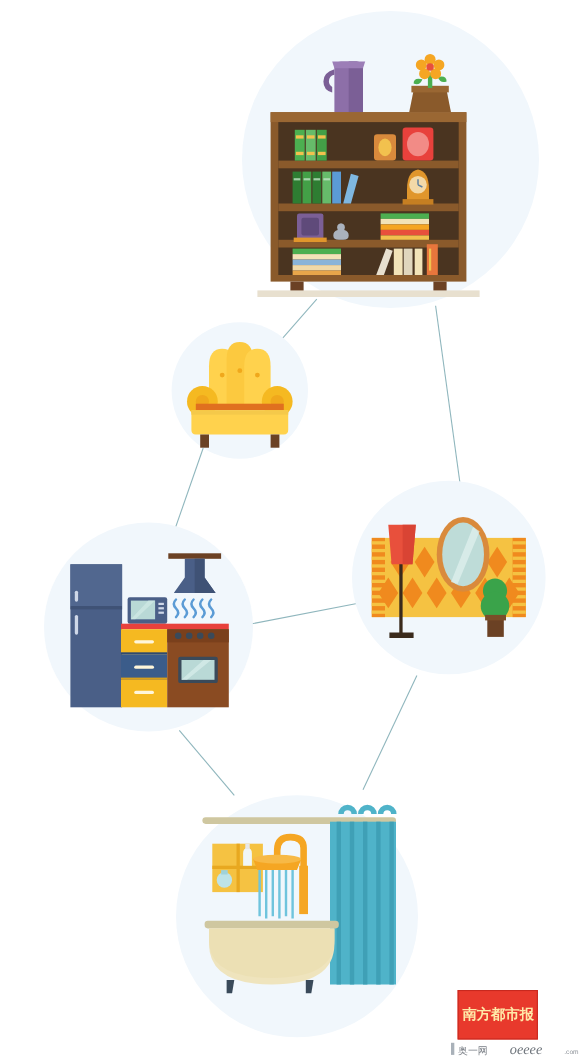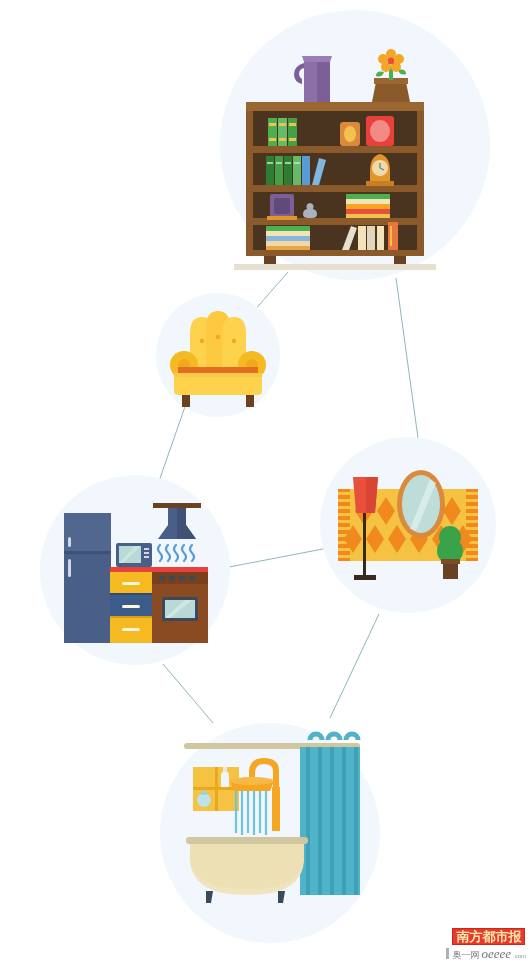--- a/index.html
+++ b/index.html
@@ -5,22 +5,22 @@
   html,body{margin:0;padding:0;background:#ffffff;}
   body{width:530px;height:966px;font-family:"Liberation Sans",sans-serif;}
   #stage{position:relative;width:530px;height:966px;overflow:hidden;background:#fff;}
   .edges{position:absolute;left:0;top:0;width:530px;height:966px;}
   .node{position:absolute;border-radius:50%;background:#f1f7fc;}
   .art{position:absolute;left:0;top:0;}
   .wm{position:absolute;right:4px;bottom:4px;display:flex;align-items:flex-end;gap:3px;}
   .wm-bar{width:3px;height:11px;background:#9aa3ad;opacity:.85;margin-bottom:3px;}
   .wm-main{display:flex;flex-direction:column;align-items:flex-start;}
   .wm-box{background:#e8392c;color:#ffe9a8;font-family:"DejaVu Sans",sans-serif;font-weight:bold;
-          font-size:13px;line-height:15px;padding:0 3px;letter-spacing:0px;border:1px solid #c8281e;}
-  .wm-sub{display:flex;align-items:baseline;gap:2px;margin-top:1px;}
+          font-size:13px;line-height:15px;padding:14px 3px;letter-spacing:0px;border:1px solid #c8281e;}
+  .wm-sub{display:flex;align-items:baseline;gap:20px;margin-top:1px;}
   .wm-cn{font-family:"DejaVu Sans",sans-serif;font-size:9px;color:#7a7f86;}
   .wm-en{font-family:"Liberation Serif",serif;font-style:italic;font-size:13px;color:#6f757c;}
   .wm-dom{font-family:"Liberation Sans",sans-serif;font-size:6px;color:#8d9299;}
 </style>
 </head>
 <body>
 
 <div id="stage">
 
   <svg class="edges" viewBox="0 0 530 966">

